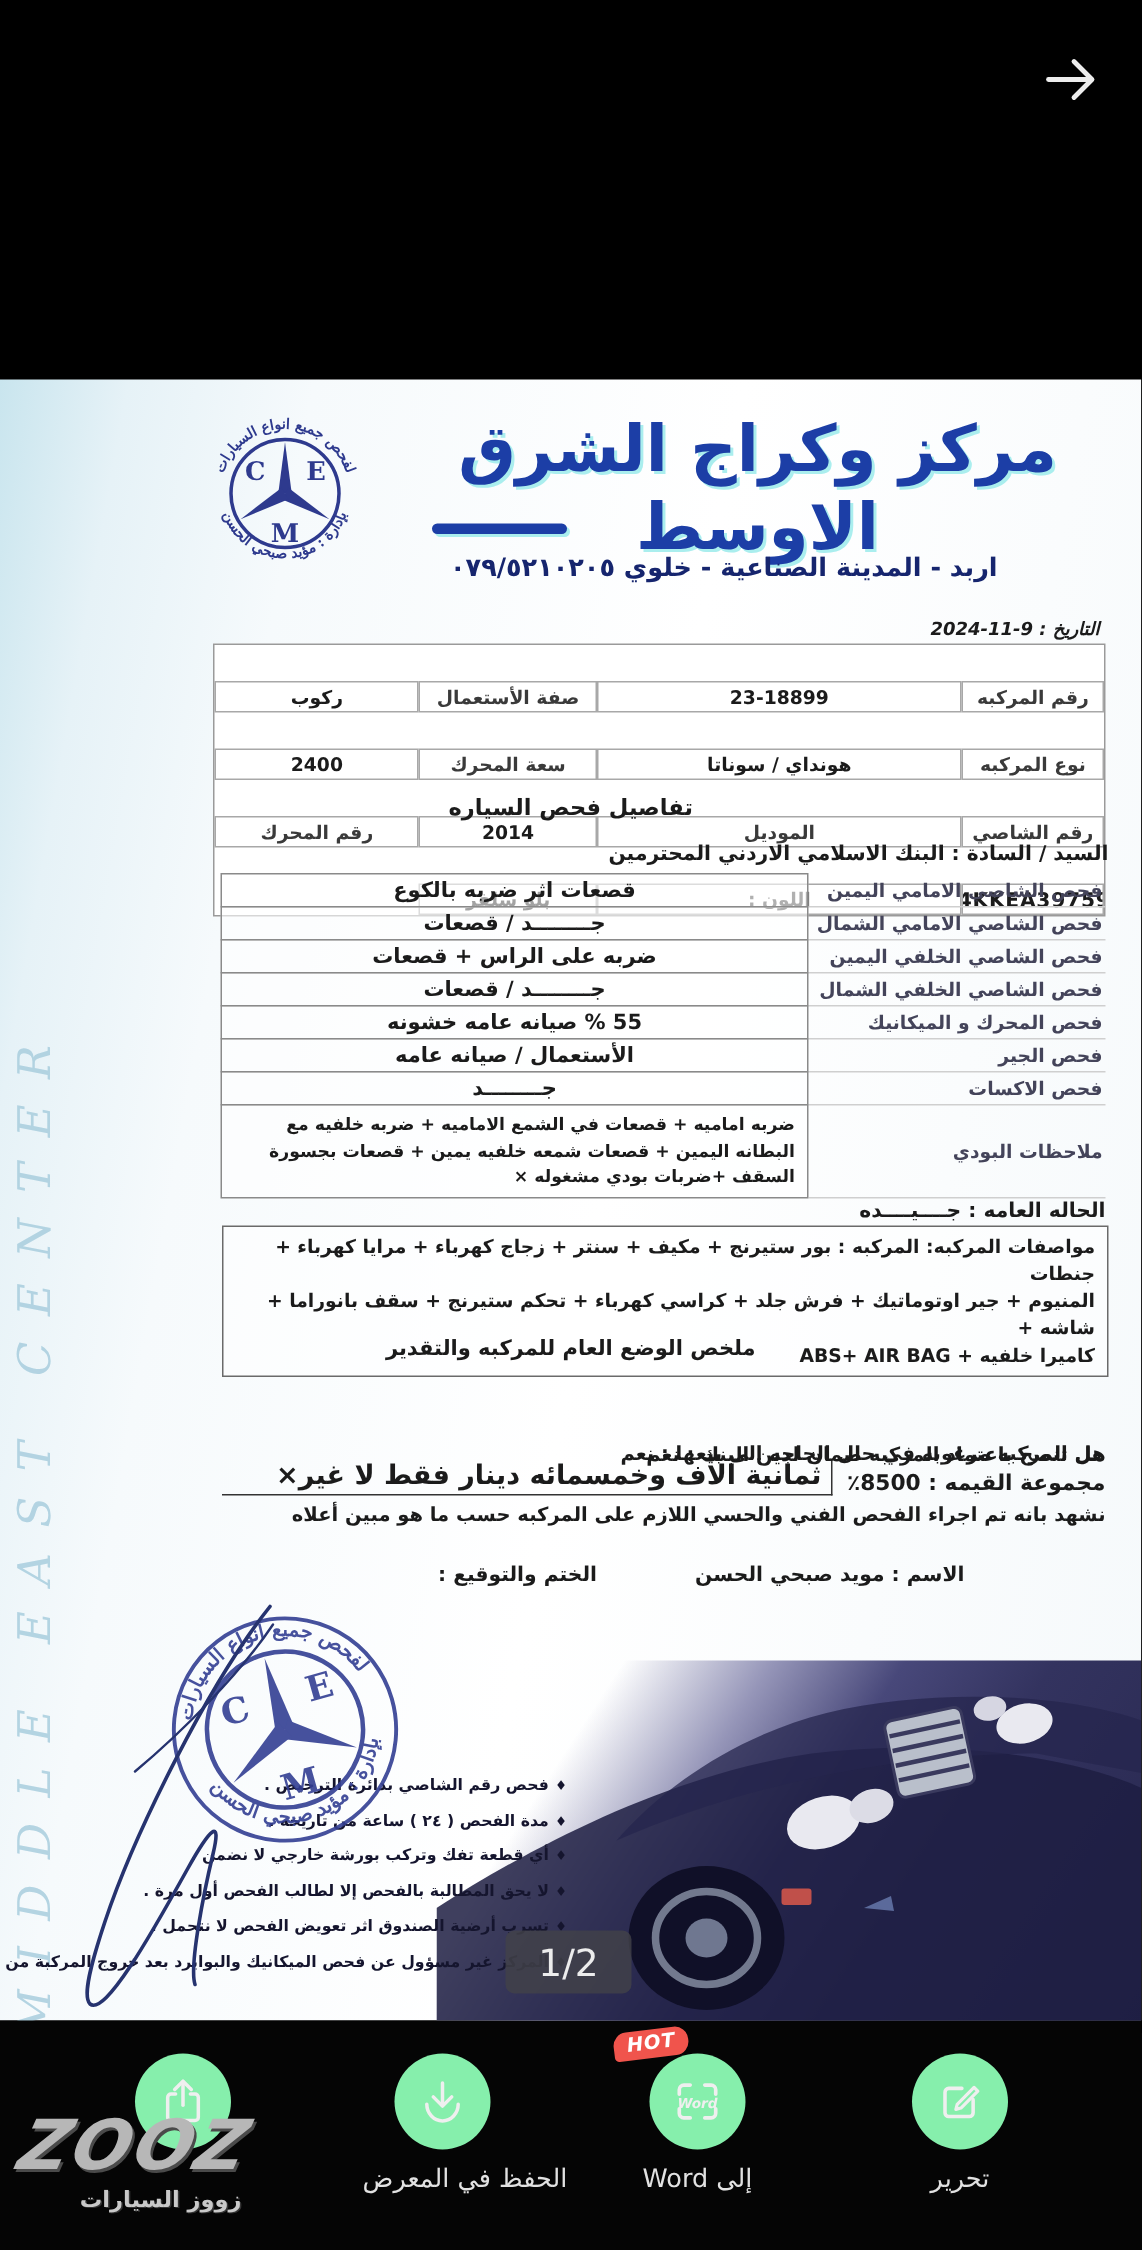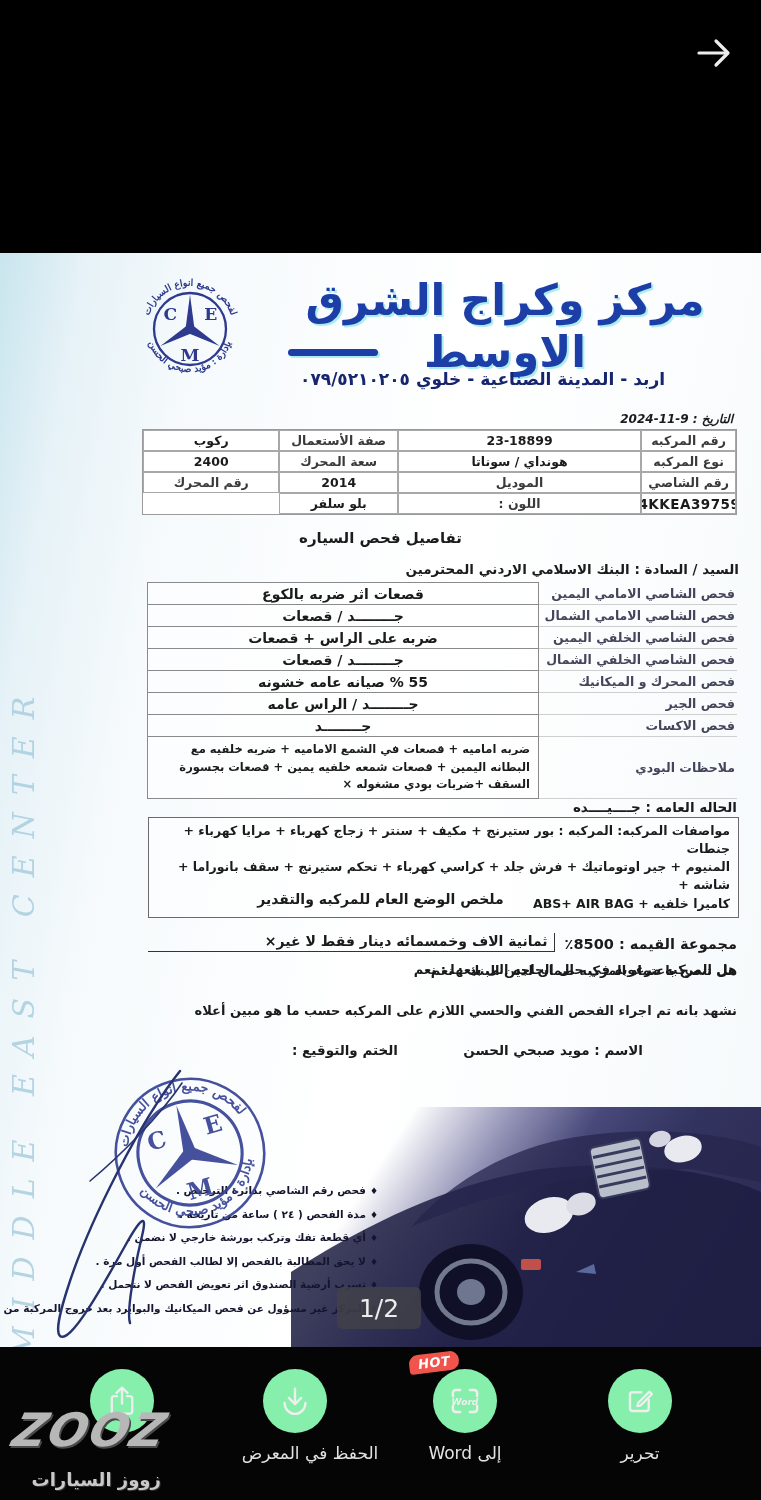--- a/index.html
+++ b/index.html
@@ -23,21 +23,21 @@
   .title-underline{position:absolute;top:96px;left:288px;width:90px;height:7px;z-index:2;
        background:#1c3ea6;border-radius:4px;box-shadow:2px 2px 0 #aee;}
   .doc-subtitle{position:absolute;top:116px;left:300px;width:420px;text-align:left;z-index:2;
        font-size:17px;font-weight:bold;color:#16256e;direction:rtl;}
   .date-line{position:absolute;top:159px;right:28px;z-index:2;font-size:12px;font-weight:bold;
        font-style:italic;direction:rtl;}
   
   .veh-table{position:absolute;top:176px;right:24px;left:142px;z-index:2;direction:rtl;
        display:grid;grid-template-columns:16% 41% 20% 23%;border:1px solid #9a9a9a;background:#fff;}
   .veh-cell{border:1px solid #a8a8a8;height:19px;display:flex;align-items:center;justify-content:center;
-       font-size:12.5px;font-weight:bold;overflow:hidden;white-space:nowrap;}
+       font-size:12.5px;font-weight:bold;overflow:hidden;white-space:nowrap;margin-top:24px;}
   .veh-label{color:#3a3a3a;}
   .veh-vin{letter-spacing:.5px;font-size:13.5px;}
   
   .sec-title{position:absolute;top:276px;left:0;width:100%;text-align:center;z-index:2;
        font-size:15px;font-weight:bold;direction:rtl;}
   .addressee{position:absolute;top:308px;right:22px;z-index:2;font-size:13.5px;font-weight:bold;direction:rtl;}
   .insp{position:absolute;top:330px;right:24px;width:590px;z-index:2;direction:rtl;}
   .insp-row{display:flex;direction:rtl;}
   .insp-label{width:196px;font-size:12.5px;font-weight:bold;color:#44445a;
        display:flex;align-items:center;padding-right:2px;border-bottom:1px solid #cfcfcf;}
@@ -49,22 +49,22 @@
        justify-content:flex-start;padding:2px 8px;}
   .gen-cond{position:absolute;top:546px;right:24px;z-index:2;font-size:13.5px;font-weight:bold;direction:rtl;}
   .specs-box{position:absolute;top:564px;right:22px;left:148px;z-index:2;border:1.5px solid #6a6a6a;
        padding:4px 8px;direction:rtl;font-size:12.5px;font-weight:bold;line-height:1.45;background:rgba(255,255,255,.5);}
   .specs-box span{display:block;}
   .summary-title{position:absolute;top:638px;left:0;width:100%;text-align:center;z-index:2;
        font-size:14px;font-weight:bold;direction:rtl;}
   .value-line{position:absolute;top:680px;right:24px;left:148px;z-index:2;direction:rtl;
        display:flex;align-items:flex-end;font-weight:bold;}
   .value-label{font-size:14.5px;white-space:nowrap;}
-  .value-amount{flex:1;font-size:14px;border-bottom:1.5px solid #333;border-right:1.5px solid #333;
-       margin-right:10px;padding:0 6px 2px 0;white-space:nowrap;}
+  .value-amount{flex:1;font-size:18px;border-bottom:1.5px solid #333;border-right:1.5px solid #333;
+       margin-right:10px;padding:0 6px 2px 0;white-space:nowrap;margin-top:40px;}
   .q-line{position:absolute;right:24px;z-index:2;font-size:13px;font-weight:bold;direction:rtl;}
   .name-line{position:absolute;top:789px;right:118px;z-index:2;font-size:13.5px;font-weight:bold;direction:rtl;}
   .stamp-label{position:absolute;top:789px;left:282px;z-index:2;font-size:13.5px;font-weight:bold;direction:rtl;margin-left:10px;}
   .stamp{position:absolute;top:822px;left:112px;width:156px;height:156px;z-index:3;
        transform:rotate(-16deg);opacity:.9;}
   .signature{position:absolute;top:808px;left:30px;width:220px;height:300px;z-index:3;}
   .footnotes{position:absolute;top:926px;left:70px;width:308px;z-index:2;direction:rtl;}
   .footnote{font-size:10.5px;font-weight:bold;color:#15152e;line-height:22.5px;white-space:nowrap;}
   .footnote .blt{color:#15152e;margin-left:4px;font-size:9px;}
   .car-photo{position:absolute;right:0;bottom:0;width:470px;height:240px;z-index:1;
@@ -76,22 +76,22 @@
   #toolbar{position:absolute;top:1347px;left:0;width:761px;height:153px;background:#050505;}
   .tb-btn{position:absolute;top:22px;width:64px;height:64px;border-radius:50%;background:#86efac;
        display:flex;align-items:center;justify-content:center;cursor:pointer;}
   .tb-label{position:absolute;top:96px;width:180px;text-align:center;color:#e2e2e2;font-size:17px;direction:rtl;}
   .hot-badge{position:absolute;top:6px;left:409px;background:#f0544c;color:#fff;z-index:5;
        font-size:13px;font-weight:bold;font-style:italic;padding:2px 9px;border-radius:9px 9px 9px 3px;
        transform:rotate(-7deg);letter-spacing:.5px;}
   .brand{position:absolute;left:14px;top:60px;z-index:6;}
   .brand-text{font-size:46px;font-weight:bold;font-style:italic;color:#b7b7b7;letter-spacing:2px;
        transform:skewX(-14deg);text-shadow:2px 2px 0 #4a4a4a;line-height:1;}
-  .brand-sub{text-align:right;color:#c9c9c9;font-size:18px;font-weight:bold;direction:rtl;
-       margin-top:16px;padding-right:6px;text-shadow:1px 1px 0 #333;}
+  .brand-sub{text-align:right;color:#c9c9c9;font-size:15px;font-weight:bold;direction:rtl;
+       margin-top:4px;padding-right:6px;text-shadow:1px 1px 0 #333;}
   svg text{font-family:"DejaVu Serif",serif;}
 </style>
 </head>
 <body>
 
 <div id="screen">
 
   <svg class="fwd-arrow" viewBox="0 0 46 46">
     <line x1="8" y1="23" x2="36" y2="23" stroke="#ededed" stroke-width="3.2" stroke-linecap="round"></line>
     <polyline points="25,11 37,23 25,35" fill="none" stroke="#ededed" stroke-width="3.2" stroke-linecap="round" stroke-linejoin="round"></polyline>
@@ -168,21 +168,21 @@
       <div class="insp-row short">
         <div class="insp-label">فحص الشاصي الخلفي الشمال</div>
         <div class="insp-value">جــــــــد / قصعات</div>
       </div>
       <div class="insp-row short">
         <div class="insp-label">فحص المحرك و الميكانيك</div>
         <div class="insp-value">55 % صيانه عامه خشونه</div>
       </div>
       <div class="insp-row short">
         <div class="insp-label">فحص الجير</div>
-        <div class="insp-value">جــــــــد / الراس عامه</div>
+        <div class="insp-value">الأستعمال / صيانه عامه</div>
       </div>
       <div class="insp-row short">
         <div class="insp-label">فحص الاكسات</div>
         <div class="insp-value">جــــــــد</div>
       </div>
       <div class="insp-row tall">
         <div class="insp-label">ملاحظات البودي</div>
         <div class="insp-value">ضربه اماميه + قصعات في الشمع الاماميه + ضربه خلفيه مع البطانه اليمين + قصعات شمعه خلفيه يمين + قصعات بجسورة السقف +ضربات بودي مشغوله ×</div>
       </div>
     </div>

